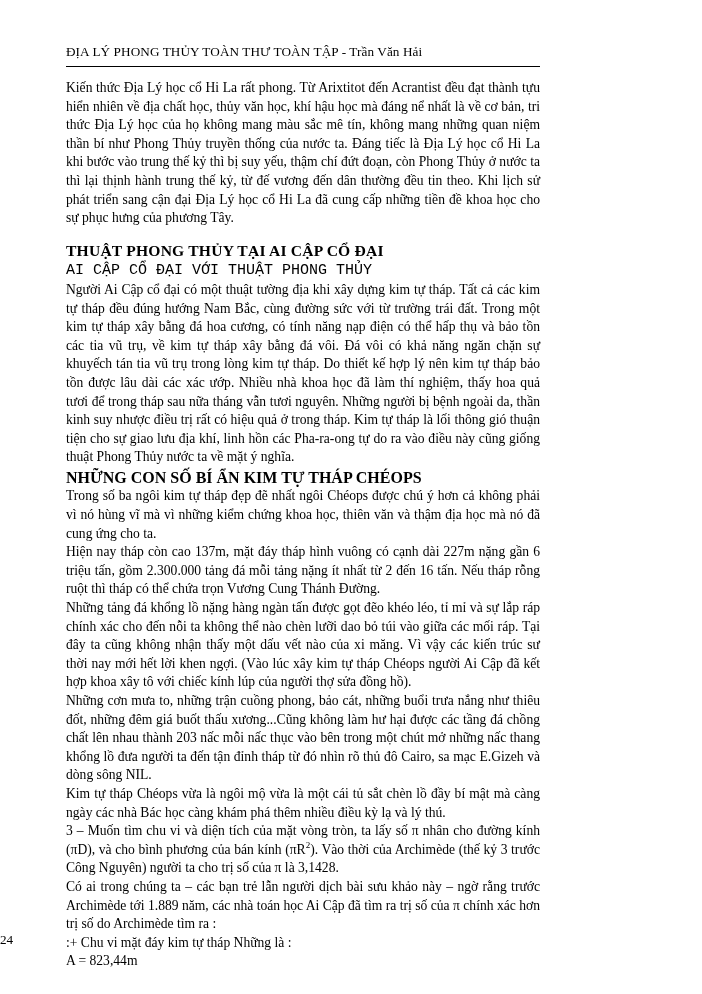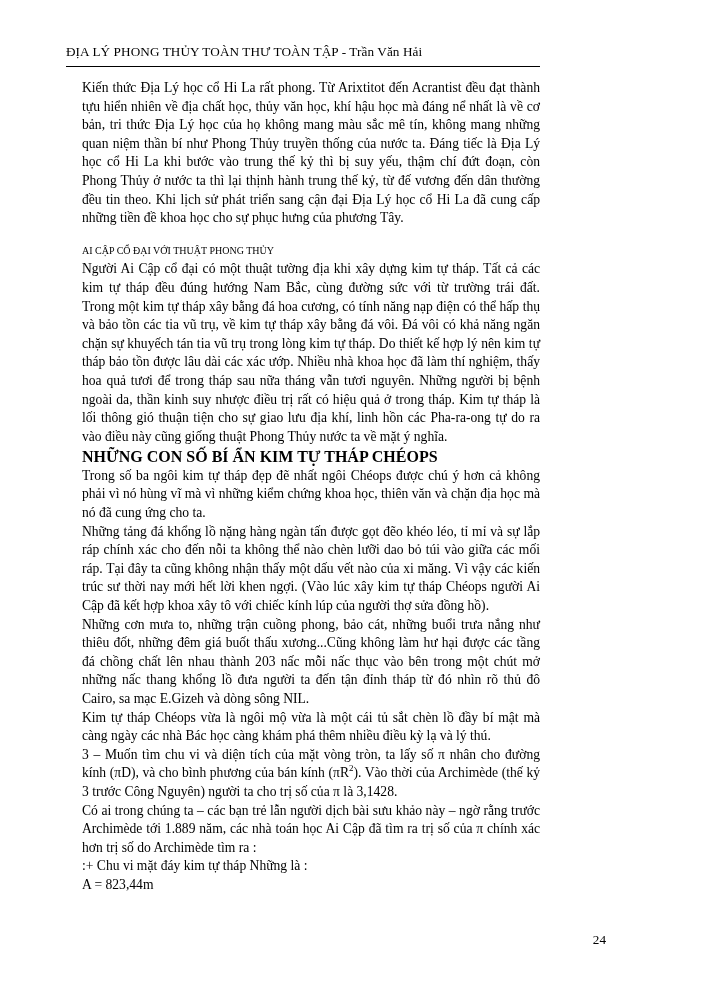--- a/index.html
+++ b/index.html
@@ -30,51 +30,51 @@
   .rule {
     border: 0;
     border-top: 1px solid #000;
     margin: 0 0 12px 0;
   }
   .body-text {
     font-size: 13.6px;
     line-height: 18.6px;
     text-align: justify;
     text-justify: inter-word;
-    margin-left: 16px;
   }
   .body-text p {
     margin: 0 0 0 0;
     text-indent: 0;
   }
   .gap {
     height: 14px;
   }
   h2.section-title {
     font-size: 15.6px;
     font-weight: bold;
     margin: 0 0 2px 0;
     letter-spacing: 0.2px;
   }
   h3.sub-title {
-    font-size: 10px;
+    font-size: 15px;
     font-weight: normal;
     margin: 0 0 0 0;
+    font-family: Liberation Mono, monospace;
   }
   h3.sub-title-bold {
     font-size: 16px;
     font-weight: bold;
     margin: 2px 0 0 0;
   }
   .footer {
     position: absolute;
     left: 0;
     right: 0;
     bottom: 46px;
-    text-align: right;
+    text-align: left;
     font-size: 13.2px;
   }
   sup {
     font-size: 9px;
     vertical-align: super;
     line-height: 0;
   }
 </style>
 </head>
 <body>
@@ -83,28 +83,30 @@
 
   <div class="header">ĐỊA LÝ PHONG THỦY TOÀN THƯ  TOÀN TẬP -  Trần Văn Hải</div>
   <hr class="rule">
 
   <div class="body-text">
 
     <p>Kiến thức Địa Lý học cổ Hi La rất phong. Từ Arixtitot đến Acrantist đều đạt thành tựu hiển nhiên về địa chất học, thủy văn học, khí hậu học mà đáng nể nhất là về cơ bản, tri thức Địa Lý học của họ không mang màu sắc mê tín, không mang những quan niệm thần bí như Phong Thủy truyền thống của nước ta. Đáng tiếc là Địa Lý học cổ Hi La khi bước vào trung thế kỷ thì bị suy yếu, thậm chí đứt đoạn, còn Phong Thủy ở nước ta thì lại thịnh hành trung thế kỷ, từ đế vương đến dân thường đều tin theo. Khi lịch sử phát triển sang cận đại Địa Lý học cổ Hi La đã cung cấp những tiền đề khoa học cho sự phục hưng của phương Tây.</p>
 
     <div class="gap"></div>
 
+    <h2 class="section-title">THUẬT PHONG THỦY TẠI AI CẬP CỔ ĐẠI</h2>
 
     <h3 class="sub-title">AI CẬP CỔ ĐẠI  VỚI THUẬT PHONG THỦY</h3>
 
     <p>Người Ai Cập cổ đại có một thuật tường địa khi xây dựng kim tự tháp. Tất cả các kim tự tháp đều đúng hướng Nam Bắc, cùng đường sức với từ trường trái đất. Trong một kim tự tháp xây bằng đá hoa cương, có tính năng nạp điện có thể hấp thụ và bảo tồn các tia vũ trụ, về kim tự tháp xây bằng đá vôi. Đá vôi có khả năng ngăn chặn sự khuyếch tán tia vũ trụ trong lòng kim tự tháp. Do thiết kế hợp lý nên kim tự tháp bảo tồn được lâu dài các xác ướp. Nhiều nhà khoa học đã làm thí nghiệm, thấy hoa quả tươi để trong tháp sau nữa tháng vẫn tươi nguyên. Những người bị bệnh ngoài da, thần kinh suy nhược điều trị rất có hiệu quả ở trong tháp. Kim tự tháp là lối thông gió thuận tiện cho sự giao lưu địa khí, linh hồn các Pha-ra-ong tự do ra vào điều này cũng giống thuật Phong Thủy nước ta về mặt ý nghĩa.</p>
 
     <h3 class="sub-title-bold">NHỮNG CON SỐ BÍ ẨN KIM TỰ THÁP CHÉOPS</h3>
 
-    <p>Trong số ba ngôi kim tự tháp đẹp đẽ nhất ngôi Chéops được chú ý hơn cả không phải vì nó hùng vĩ mà vì những kiểm chứng khoa học, thiên văn và chặn địa học mà nó đã cung ứng cho ta.</p>
+    <p>Trong số ba ngôi kim tự tháp đẹp đẽ nhất ngôi Chéops được chú ý hơn cả không phải vì nó hùng vĩ mà vì những kiểm chứng khoa học, thiên văn và thậm địa học mà nó đã cung ứng cho ta.</p>
+    <p>Hiện nay tháp còn cao 137m, mặt đáy tháp hình vuông có cạnh dài 227m nặng gần 6 triệu tấn, gồm 2.300.000 tảng đá mỗi tảng nặng ít nhất từ 2 đến 16 tấn. Nếu tháp rỗng ruột thì tháp có thể chứa trọn Vương Cung Thánh Đường.</p>
     <p>Những tảng đá khổng lồ nặng hàng ngàn tấn được gọt đẽo khéo léo, tỉ mỉ và sự lắp ráp chính xác cho đến nỗi ta không thể nào chèn lưỡi dao bỏ túi vào giữa các mối ráp. Tại đây ta cũng không nhận thấy một dấu vết nào của xi măng. Vì vậy các kiến trúc sư thời nay mới hết lời khen ngợi. (Vào lúc xây kim tự tháp Chéops người Ai Cập đã kết hợp khoa xây tô với chiếc kính lúp của người thợ sửa đồng hồ).</p>
     <p>Những cơn mưa to, những trận cuồng phong, bảo cát, những buổi trưa nắng như thiêu đốt, những đêm giá buốt thấu xương...Cũng không làm hư hại được các tầng đá chồng chất lên nhau thành 203 nấc mỗi nấc thục vào bên trong một chút mở những nấc thang khổng lồ đưa người ta đến tận đỉnh tháp từ đó nhìn rõ thủ đô Cairo, sa mạc E.Gizeh và dòng sông NIL.</p>
     <p>Kim tự tháp Chéops vừa là ngôi mộ vừa là một cái tủ sắt chèn lồ đầy bí mật mà càng ngày các nhà Bác học càng khám phá thêm nhiều điều kỳ lạ và lý thú.</p>
 
     <p><span>3 – Muốn tìm chu vi và diện tích của mặt vòng tròn, ta lấy số π nhân cho đường kính (πD), và cho bình phương của bán kính (πR</span><sup>2</sup><span>). Vào thời của Archimède (thế kỷ 3 trước Công Nguyên) người ta cho trị số của π là 3,1428.</span></p>
 
     <p>Có ai trong chúng ta – các bạn trẻ lẫn người dịch bài sưu khảo này – ngờ rằng trước Archimède tới 1.889 năm, các nhà toán học Ai Cập đã tìm ra trị số của π chính xác hơn trị số do Archimède tìm ra :</p>
     <p>:+ Chu vi mặt đáy kim tự tháp Những là :</p>
     <p>A = 823,44m</p>
 

